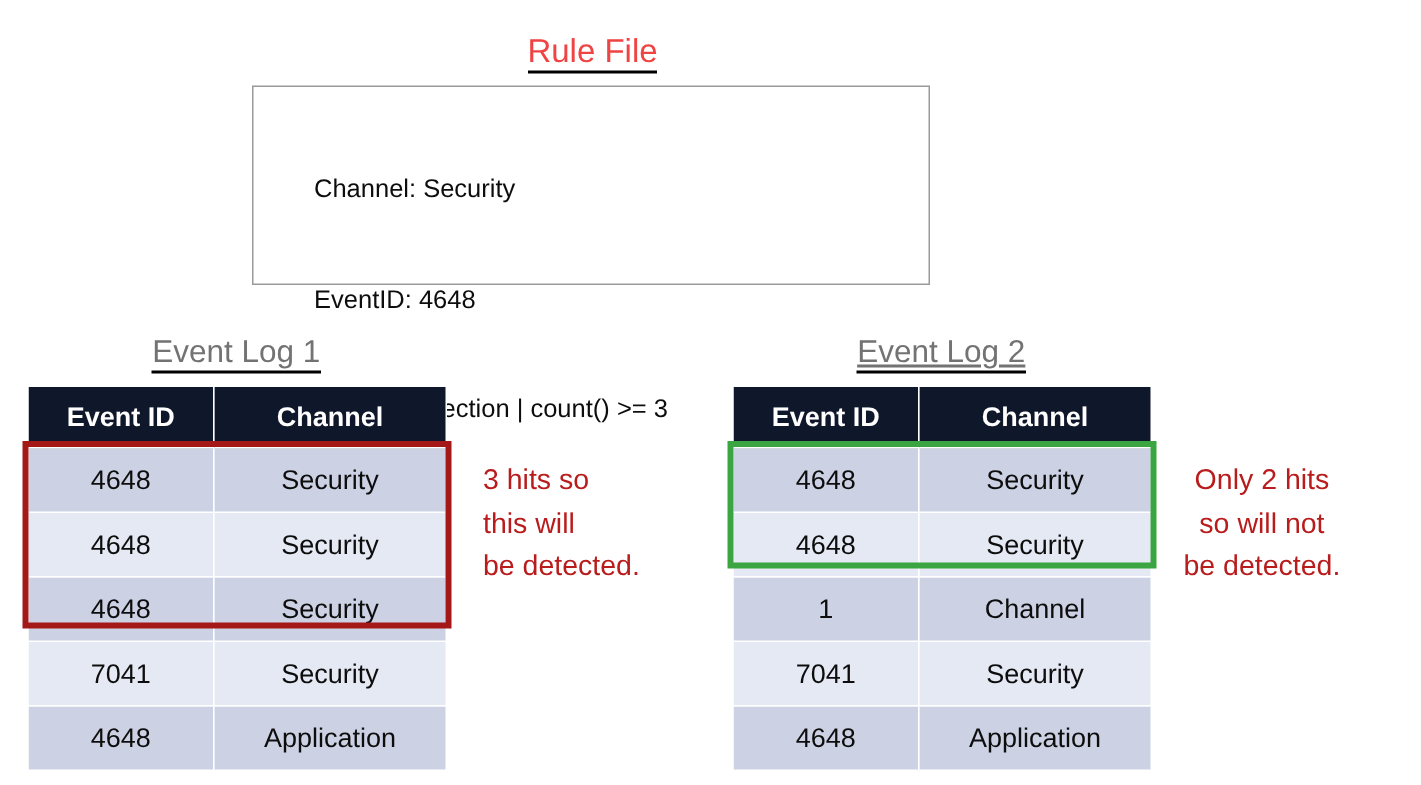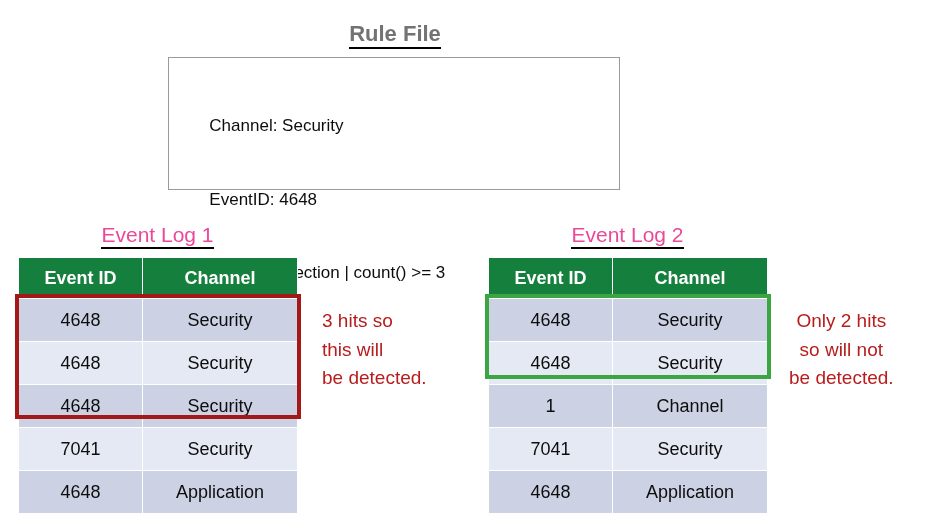--- a/index.html
+++ b/index.html
@@ -19,22 +19,21 @@
 
   
   .rule-title {
     position: absolute;
     left: 0;
     top: 20px;
     width: 790px;
     text-align: center;
     font-size: 22px;
     line-height: 28px;
-    color: #737373;
-    font-weight: bold;
+    color: #ef4444;
   }
   .rule-title span {
     border-bottom: 2px solid #000;
     padding-bottom: 1px;
   }
   .rule-box {
     position: absolute;
     left: 168px;
     top: 57px;
     width: 452px;
@@ -55,35 +54,35 @@
   .rule-line { white-space: pre; }
 
   
   .log-block { position: absolute; top: 0; left: 0; }
 
   .log-title {
     position: absolute;
     font-size: 21px;
     line-height: 26px;
     text-align: center;
-    color: #ec4899;
+    color: #737373;
   }
   .log-title span {
     border-bottom: 2px solid #000;
     padding-bottom: 1px;
   }
 
   .evt-table {
     position: absolute;
     border-collapse: collapse;
     table-layout: fixed;
     font-size: 18px;
   }
   .evt-table th {
-    background: #15803d;
+    background: #0f172a;
     color: #ffffff;
     font-weight: bold;
     font-size: 18px;
     height: 38px;
     text-align: center;
     border: 1px solid #ffffff;
     letter-spacing: 0px;
   }
   .evt-table td {
     height: 40px;
@@ -173,21 +172,21 @@
 
   <div class="hl-box hl-red" style="left:15px; top:294px; width:286px; height:125px;"></div>
 
   <div class="note" style="left:322px; top:307px;">3 hits so
 this will
 be detected.</div>
 </div>
 
 <div class="log-block">
 
-  <div class="log-title" style="left:488px; top:222px; width:279px;">
+  <div class="log-title" style="left:488px; top:222px; width:279px;text-decoration:underline;">
     <span>Event Log 2</span>
   </div>
 
   <table class="evt-table" style="left:488px; top:257px; width:279px;">
     <colgroup>
         <col style="width:124px">
         <col style="width:155px">
       </colgroup>
     <thead>
       <tr>

